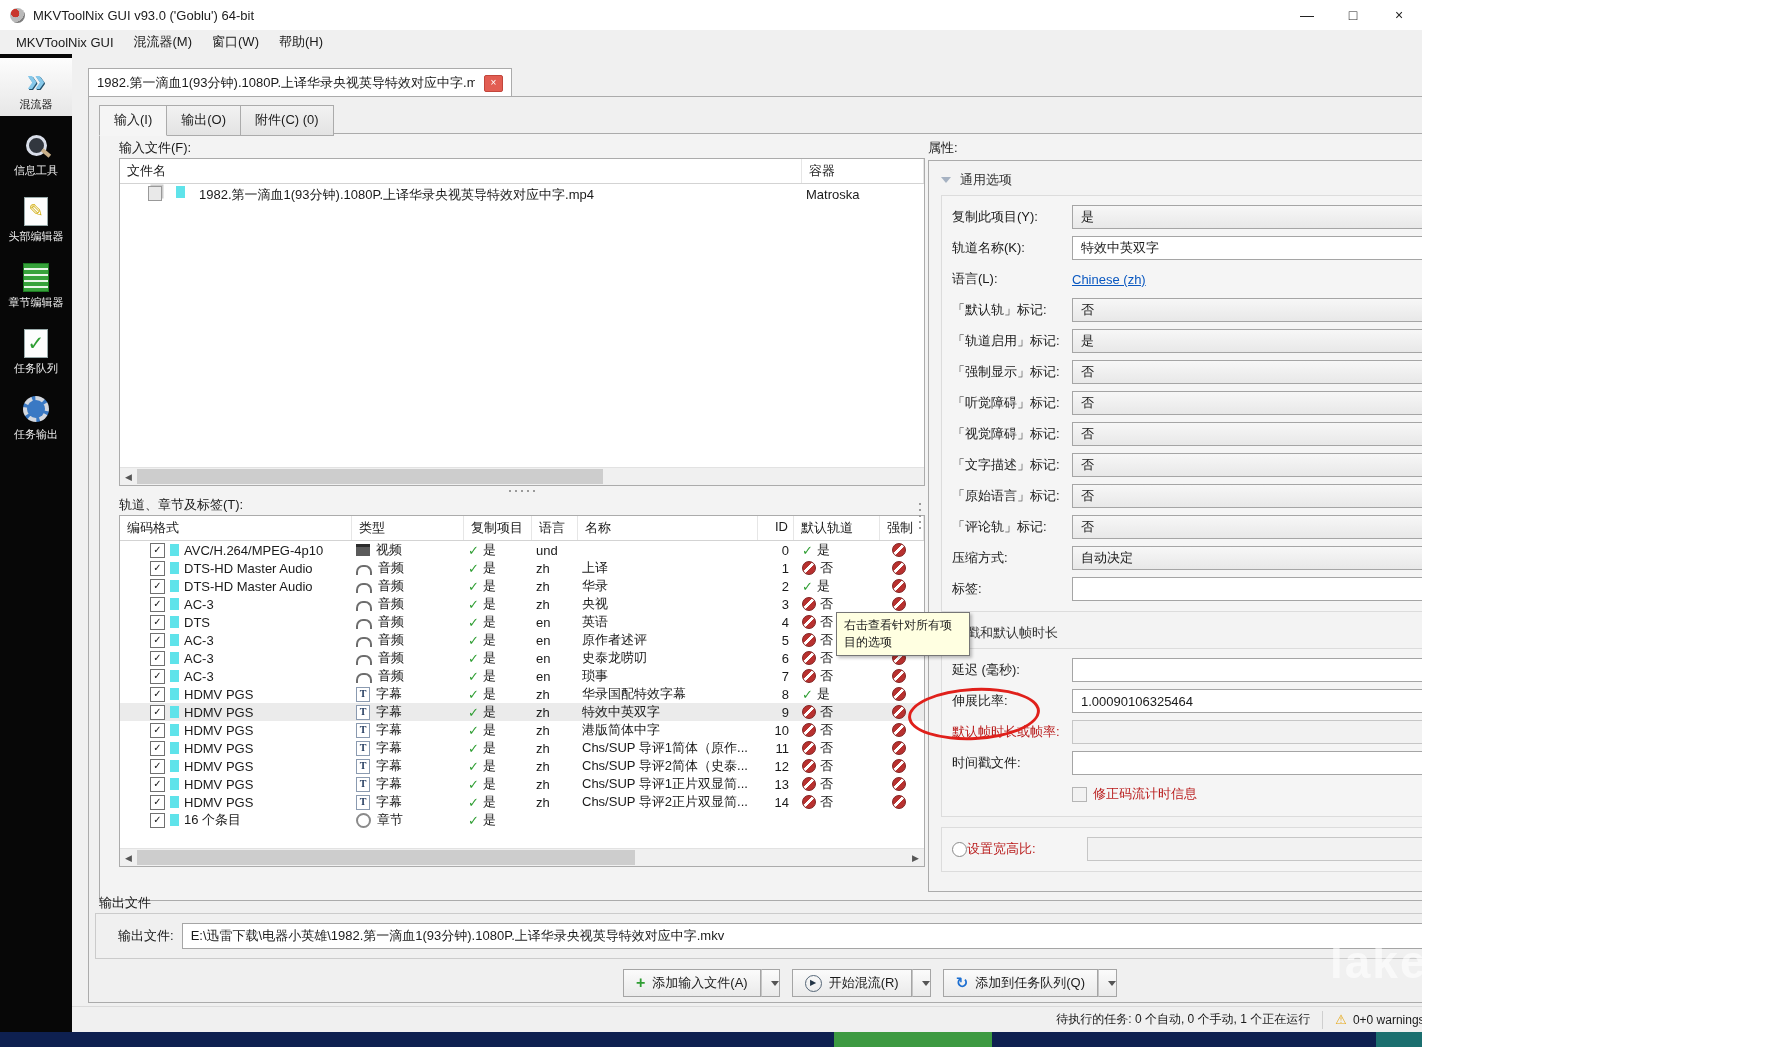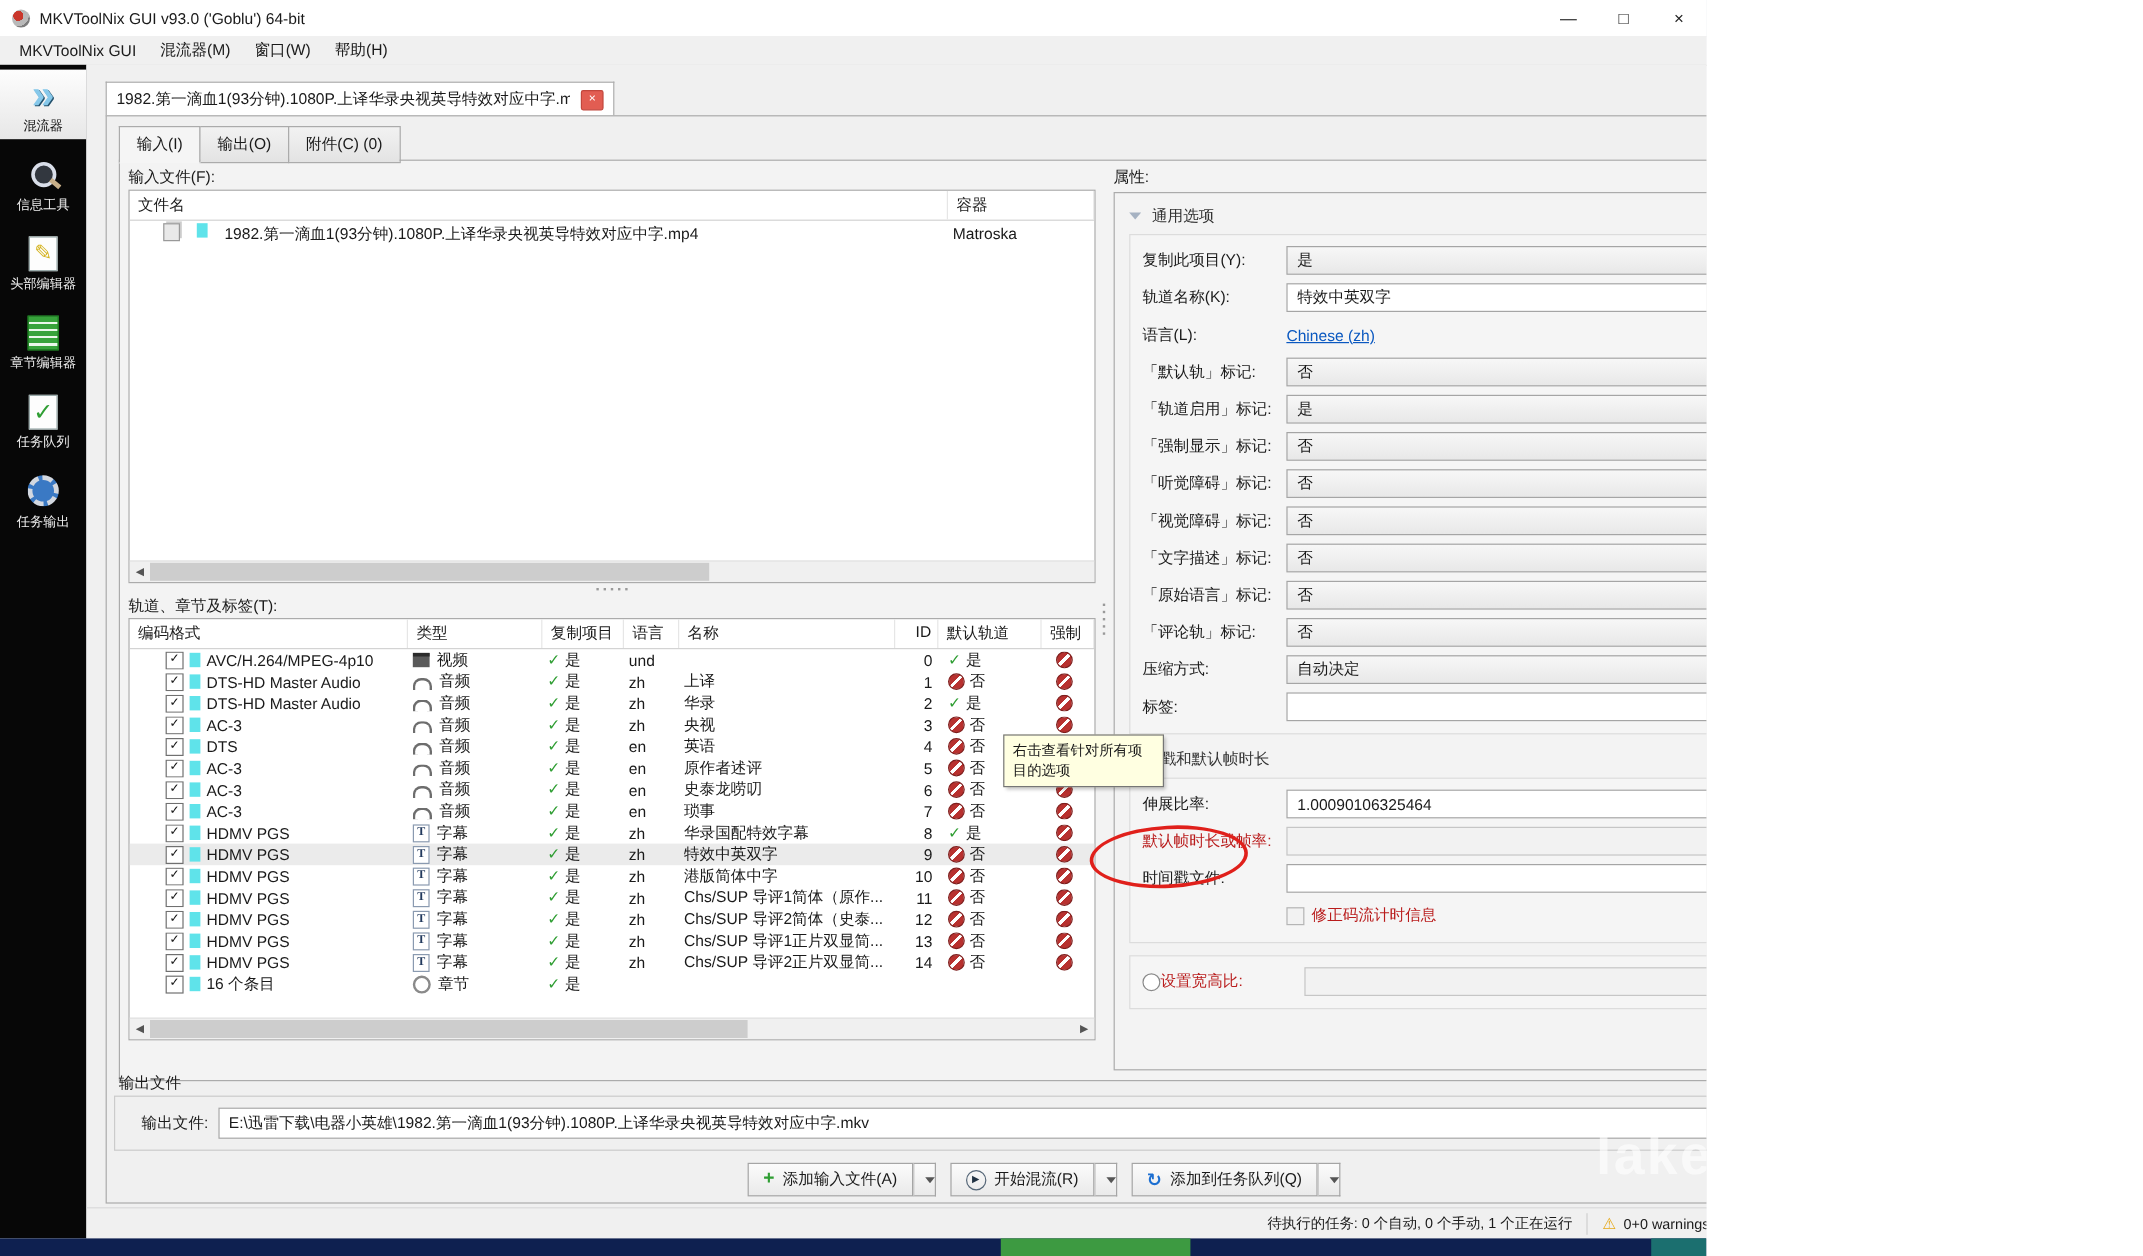--- a/index.html
+++ b/index.html
@@ -52,21 +52,21 @@
   .doctab{position:absolute;left:16px;top:14px;height:29px;width:424px;background:#fff;border:1px solid #ababab;border-bottom:none;display:flex;align-items:center;padding:0 8px;gap:9px;box-sizing:border-box}
   .doctab-label{white-space:nowrap;overflow:hidden}
   .doctab-close{width:17px;height:15px;background:#e25d52;border:1px solid #c2463c;color:#fff;font-size:10px;line-height:13px;text-align:center;border-radius:2px;flex:none}
   .outerframe{position:absolute;left:16px;top:42px;width:1564px;height:907px;border:1px solid #ababab;background:#f0f0f0;box-sizing:border-box}
 
   .innertabs{position:absolute;left:10px;top:8px;display:flex;z-index:3}
   .itab{padding:5px 14px 6px;border:1px solid #ababab;background:linear-gradient(#f2f2f2,#e3e3e3);margin-right:-1px;font-size:13px}
   .itab.selected{background:#f5f5f5;border-bottom-color:#f5f5f5;position:relative;z-index:4}
   .innerframe{position:absolute;left:10px;top:36px;width:1540px;height:768px;border:1px solid #ababab;background:#f3f3f3;box-sizing:border-box}
 
-  .leftpane{position:absolute;left:7px;top:4px;width:806px;height:756px}
+  .leftpane{position:absolute;left:19px;top:4px;width:806px;height:756px}
   .paneltitle{font-size:13px;height:20px;line-height:20px}
   .filestable{position:relative;height:328px;border:1px solid #ababab;background:#fff;box-sizing:border-box;overflow:hidden}
   .ft-head{display:grid;grid-template-columns:1fr 122px;border-bottom:1px solid #d3d3d3}
   .hcell{padding:3px 7px;border-right:1px solid #e6e6e6;white-space:nowrap}
   .ft-row{display:grid;grid-template-columns:1fr 122px;height:21px;align-items:center}
   .frow-name{display:flex;align-items:flex-start;gap:14px;padding-left:28px}
   .file-icon{width:12px;height:13px;background:#e9e9e9;border:1px solid #999;box-shadow:2px -2px 0 -0.5px #ccc}
   .sq{width:9px;height:12px;background:#5fe3ea;flex:none}
 
   .hscroll{position:absolute;left:0;bottom:0;width:100%;height:17px;background:#f0f0f0;display:flex;align-items:center;border-top:1px solid #e2e2e2}
@@ -838,20 +838,26 @@
                         <span class="pg"></span>
                       </span>
                     </span>
                   </div>
                 </div>
                 <div class="sec-head">
                   <span>时间戳和默认帧时长</span>
                 </div>
                 <div class="sec-box">
                   <div class="prow">
+                    <span class="plabel">延迟 (毫秒):</span>
+                    <span class="pctrl">
+                      <span class="tfield"></span>
+                    </span>
+                  </div>
+                  <div class="prow">
                     <span class="plabel">伸展比率:</span>
                     <span class="pctrl">
                       <span class="tfield">
                         <span class="val">1.00090106325464</span>
                         <span class="clear-x">×</span>
                       </span>
                     </span>
                   </div>
                   <div class="prow">
                     <span class="plabel dis">默认帧时长或帧率:</span>

